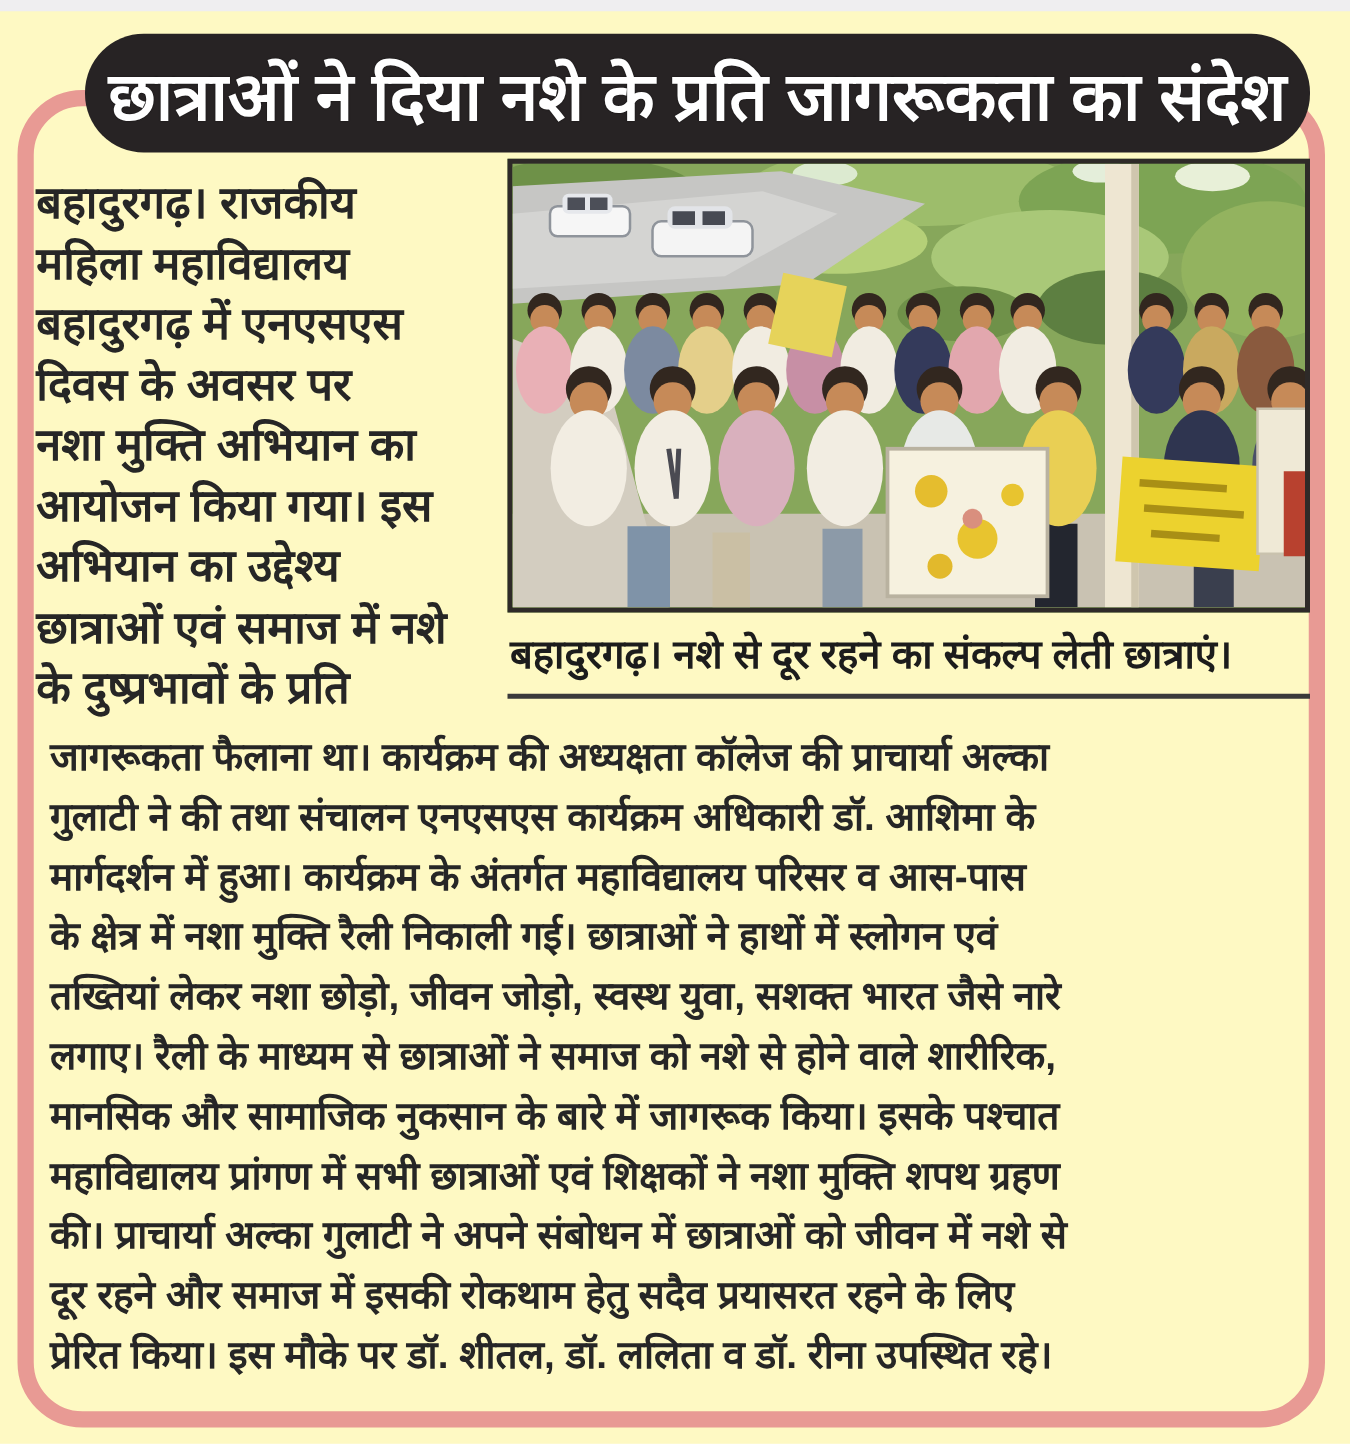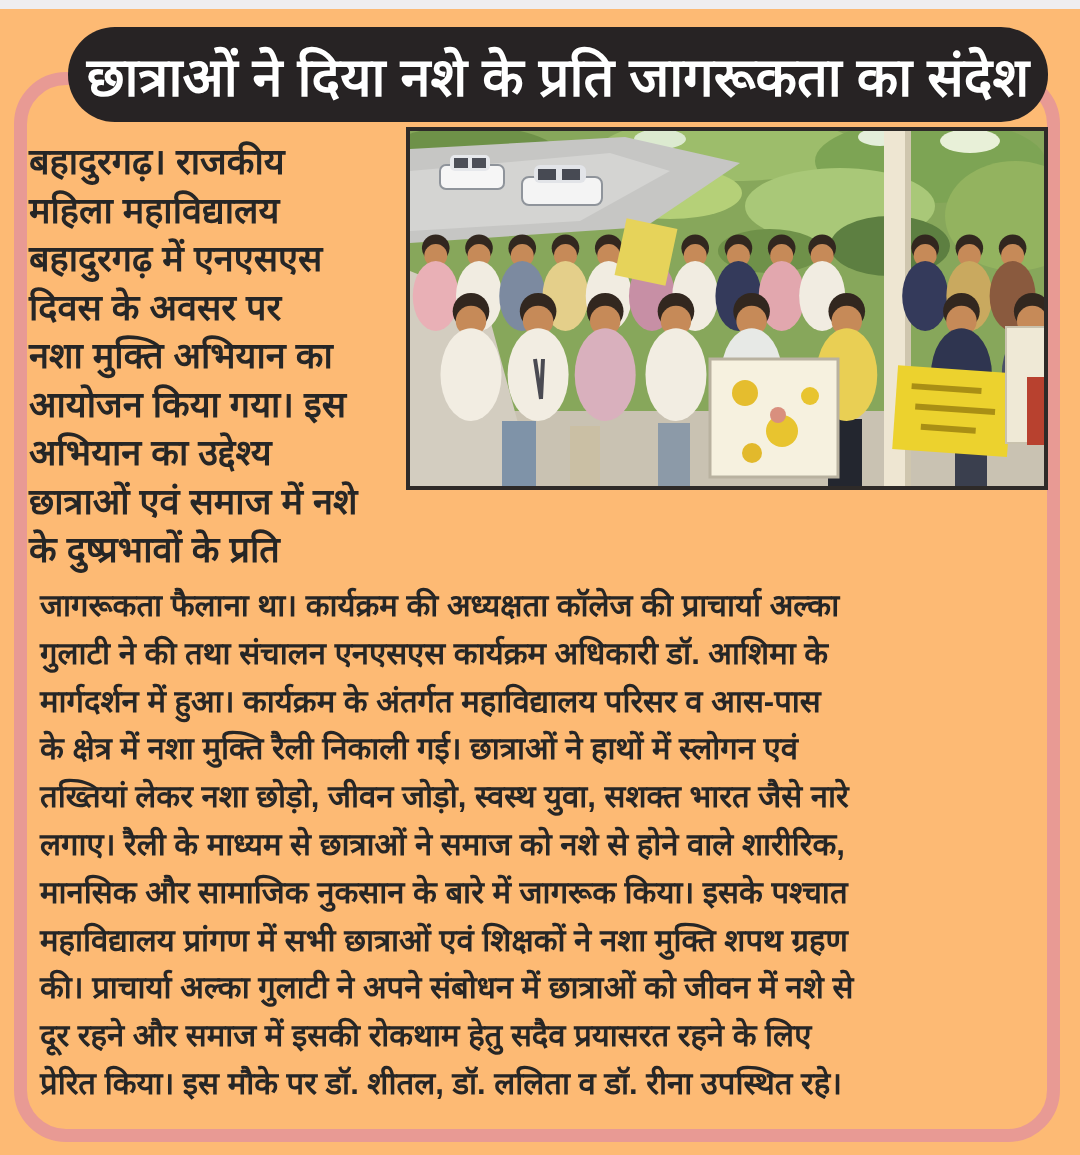--- a/index.html
+++ b/index.html
@@ -2,21 +2,21 @@
 <html><head>
 <meta charset="utf-8">
 <style>
   html, body { margin: 0; padding: 0; }
   body {
     width: 1080px; height: 1155px;
     background: #ffffff;
     font-family: "Liberation Sans", sans-serif;
     overflow: hidden;
   }
-  .page { position: relative; width: 1080px; height: 1155px; background: #fdba74; }
+  .page { position: relative; width: 1080px; height: 1155px; background: #fef9c3; }
 
   .top-strip {
     position: absolute; left: 0; top: 0; width: 1080px; height: 9px;
     background: #efeef0;
   }
 
   .frame {
     position: absolute; left: 14px; top: 72px;
     width: 1046px; height: 1070px;
     border: 13px solid #e89a94;
@@ -187,20 +187,21 @@
         </g>
         <g transform="rotate(4 542 280)">
           <rect x="485" y="238" width="115" height="84" fill="#ecd22e"></rect>
           <path d="M500 258 h70 M505 278 h80 M512 298 h55" stroke="#a98f15" stroke-width="6" fill="none"></path>
         </g>
         <rect x="596" y="196" width="40" height="116" fill="#efe9d6" stroke="#c9c2ae" stroke-width="2"></rect>
 
         <rect x="617" y="246" width="17" height="68" fill="#b8412f"></rect>
       </svg>
     </div>
+    <figcaption>बहादुरगढ़। नशे से दूर रहने का संकल्प लेती छात्राएं।</figcaption>
   </figure>
 
   <div class="body-text">जागरूकता फैलाना था। कार्यक्रम की अध्यक्षता कॉलेज की प्राचार्या अल्का
 गुलाटी ने की तथा संचालन एनएसएस कार्यक्रम अधिकारी डॉ. आशिमा के
 मार्गदर्शन में हुआ। कार्यक्रम के अंतर्गत महाविद्यालय परिसर व आस-पास
 के क्षेत्र में नशा मुक्ति रैली निकाली गई। छात्राओं ने हाथों में स्लोगन एवं
 तख्तियां लेकर नशा छोड़ो, जीवन जोड़ो, स्वस्थ युवा, सशक्त भारत जैसे नारे
 लगाए। रैली के माध्यम से छात्राओं ने समाज को नशे से होने वाले शारीरिक,
 मानसिक और सामाजिक नुकसान के बारे में जागरूक किया। इसके पश्चात
 महाविद्यालय प्रांगण में सभी छात्राओं एवं शिक्षकों ने नशा मुक्ति शपथ ग्रहण

